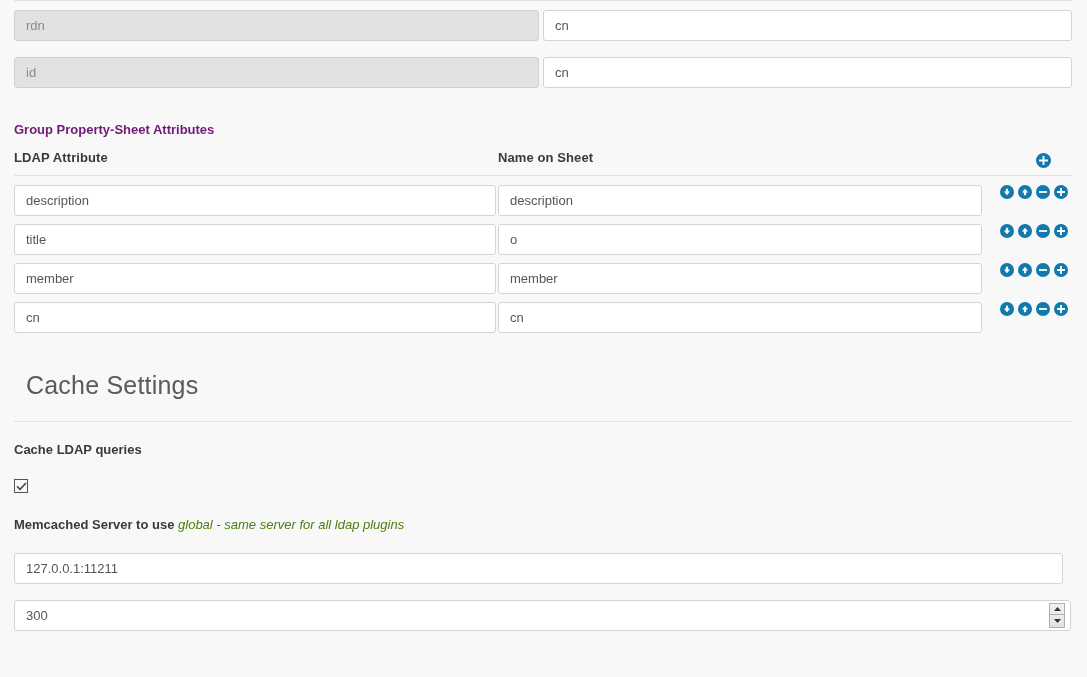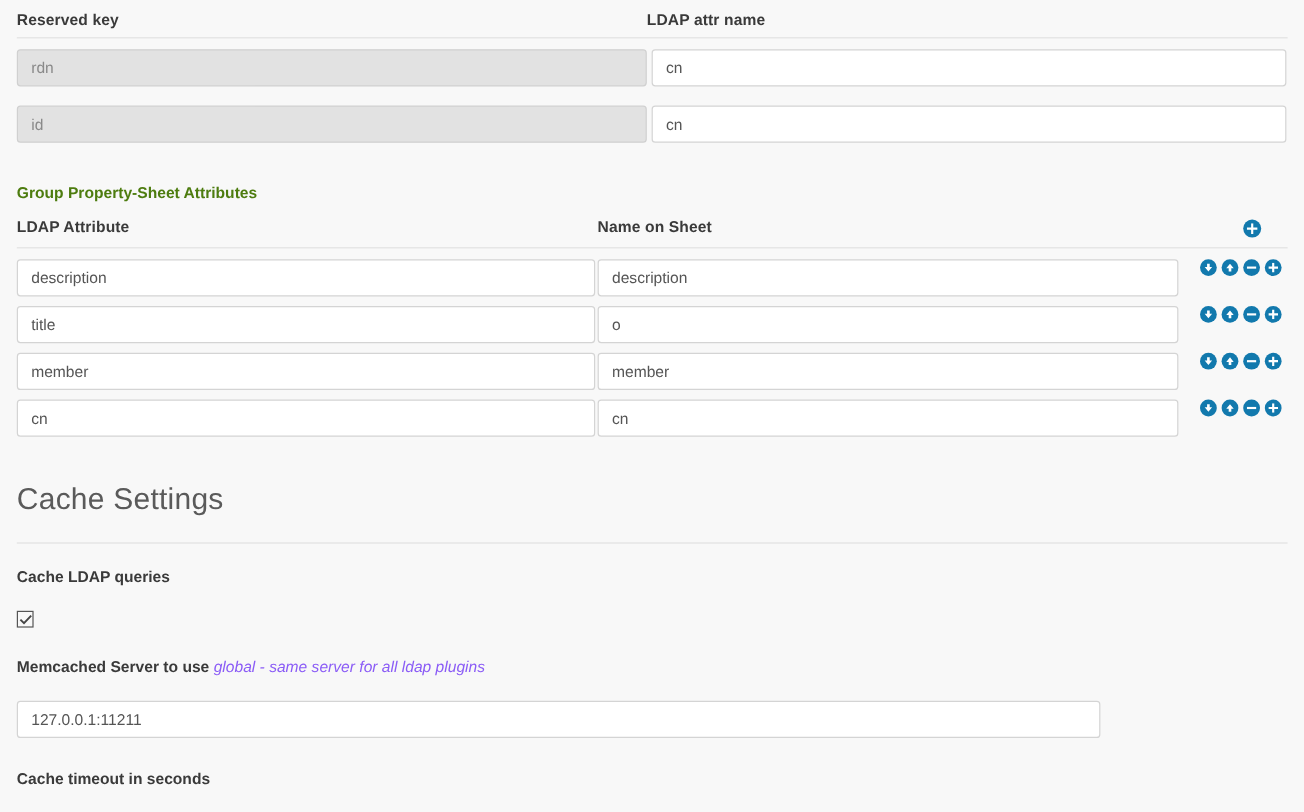--- a/index.html
+++ b/index.html
@@ -67,21 +67,21 @@
     color: #8a8a8a;
     border-color: #d0d0d0;
   }
   .rk-left  { width: 525px; flex: 0 0 525px; }
   .rk-right { width: 529px; flex: 0 0 529px; margin-left: 4px; }
 
   
   .gps-title {
     font-size: 13px;
     font-weight: bold;
-    color: #4d7c0f;
+    color: #701a75;
     padding: 18px 14px 0 14px;
   }
   .gps-head {
     display: flex;
     align-items: flex-start;
     padding: 13px 14px 0 14px;
   }
   .gps-h-a { width: 484px; flex: 0 0 484px; }
   .gps-h-b { width: 484px; flex: 0 0 484px; }
   .gps-h-c { flex: 1 1 auto; text-align: right; padding-right: 22px; padding-top: 1px; }
@@ -125,51 +125,52 @@
   }
 
   
   .cache-h {
     font-size: 25px;
     font-weight: 300;
     color: #5a5a5a;
     padding: 16px 14px 0 14px;
     line-height: 30px;
     letter-spacing: .2px;
+    margin-left: 12px;
   }
   .cache-rule {
     margin: 7px 14px 0 14px;
     border-top: 1px solid #e2e2e2;
   }
   .lbl {
     font-size: 13px;
     font-weight: bold;
     color: #3a3a3a;
     padding: 11px 14px;
     line-height: 16px;
   }
   .lbl .hint {
     font-weight: normal;
     font-style: italic;
-    color: #8b5cf6;
+    color: #4d7c0f;
     font-size: 13px;
   }
   .chk-wrap { padding: 8px 14px 0 14px; }
   .chk {
     width: 14px;
     height: 14px;
     border: 1px solid #555555;
     background: #f8f8f8;
     display: inline-flex;
     align-items: center;
     justify-content: center;
     cursor: pointer;
   }
   .chk svg { display: block; }
-  .field-wide { margin: 9px 14px 4px 14px; width: 903px; }
+  .field-wide { margin: 9px 14px 16px 14px; width: 1049px; }
 
   .num-wrap {
     position: relative;
     margin: 9px 14px 0 14px;
     width: 1057px;
   }
   .num-wrap .inp { width: 100%; padding-right: 26px; }
   .spinner {
     position: absolute;
     right: 6px;
@@ -191,24 +192,20 @@
   .spinner .sp-up { border-bottom: 1px solid #b0b0b0; }
 
   .save-wrap { padding: 18px 14px 0 14px; }
 </style>
 </head>
 <body>
 
 <div class="page">
 
   <section class="reserved">
-    <div class="reserved-head">
-      <div class="col-head rk-col-a">Reserved key</div>
-      <div class="col-head rk-col-b">LDAP attr name</div>
-    </div>
     <div class="reserved-rule"></div>
 
     <div class="reserved-row">
       <input class="inp disabled rk-left" type="text" readonly="" value="rdn" style="">
       <input class="inp rk-right" type="text" value="cn" style="">
     </div>
 
     <div class="reserved-row">
       <input class="inp disabled rk-left" type="text" readonly="" value="id" style="">
       <input class="inp rk-right" type="text" value="cn" style="">
@@ -358,21 +355,20 @@
       </span>
     </div>
 
     <div class="lbl" style="padding-top:22px;">
       <span>Memcached Server to use</span>
       <span class="hint">global - same server for all ldap plugins</span>
     </div>
 
     <input class="inp field-wide" type="text" value="127.0.0.1:11211" style="">
 
-    <div class="lbl" style="padding-top:22px;">Cache timeout in seconds</div>
 
     <div class="num-wrap">
       <input class="inp" type="text" value="300" style="">
       <span class="spinner">
         <span class="sp sp-up">
           <svg width="7" height="4" viewBox="0 0 7 4">
               <path d="M3.5 0 7 4H0z" fill="#333"></path>
             </svg>
         </span>
         <span class="sp sp-down">

